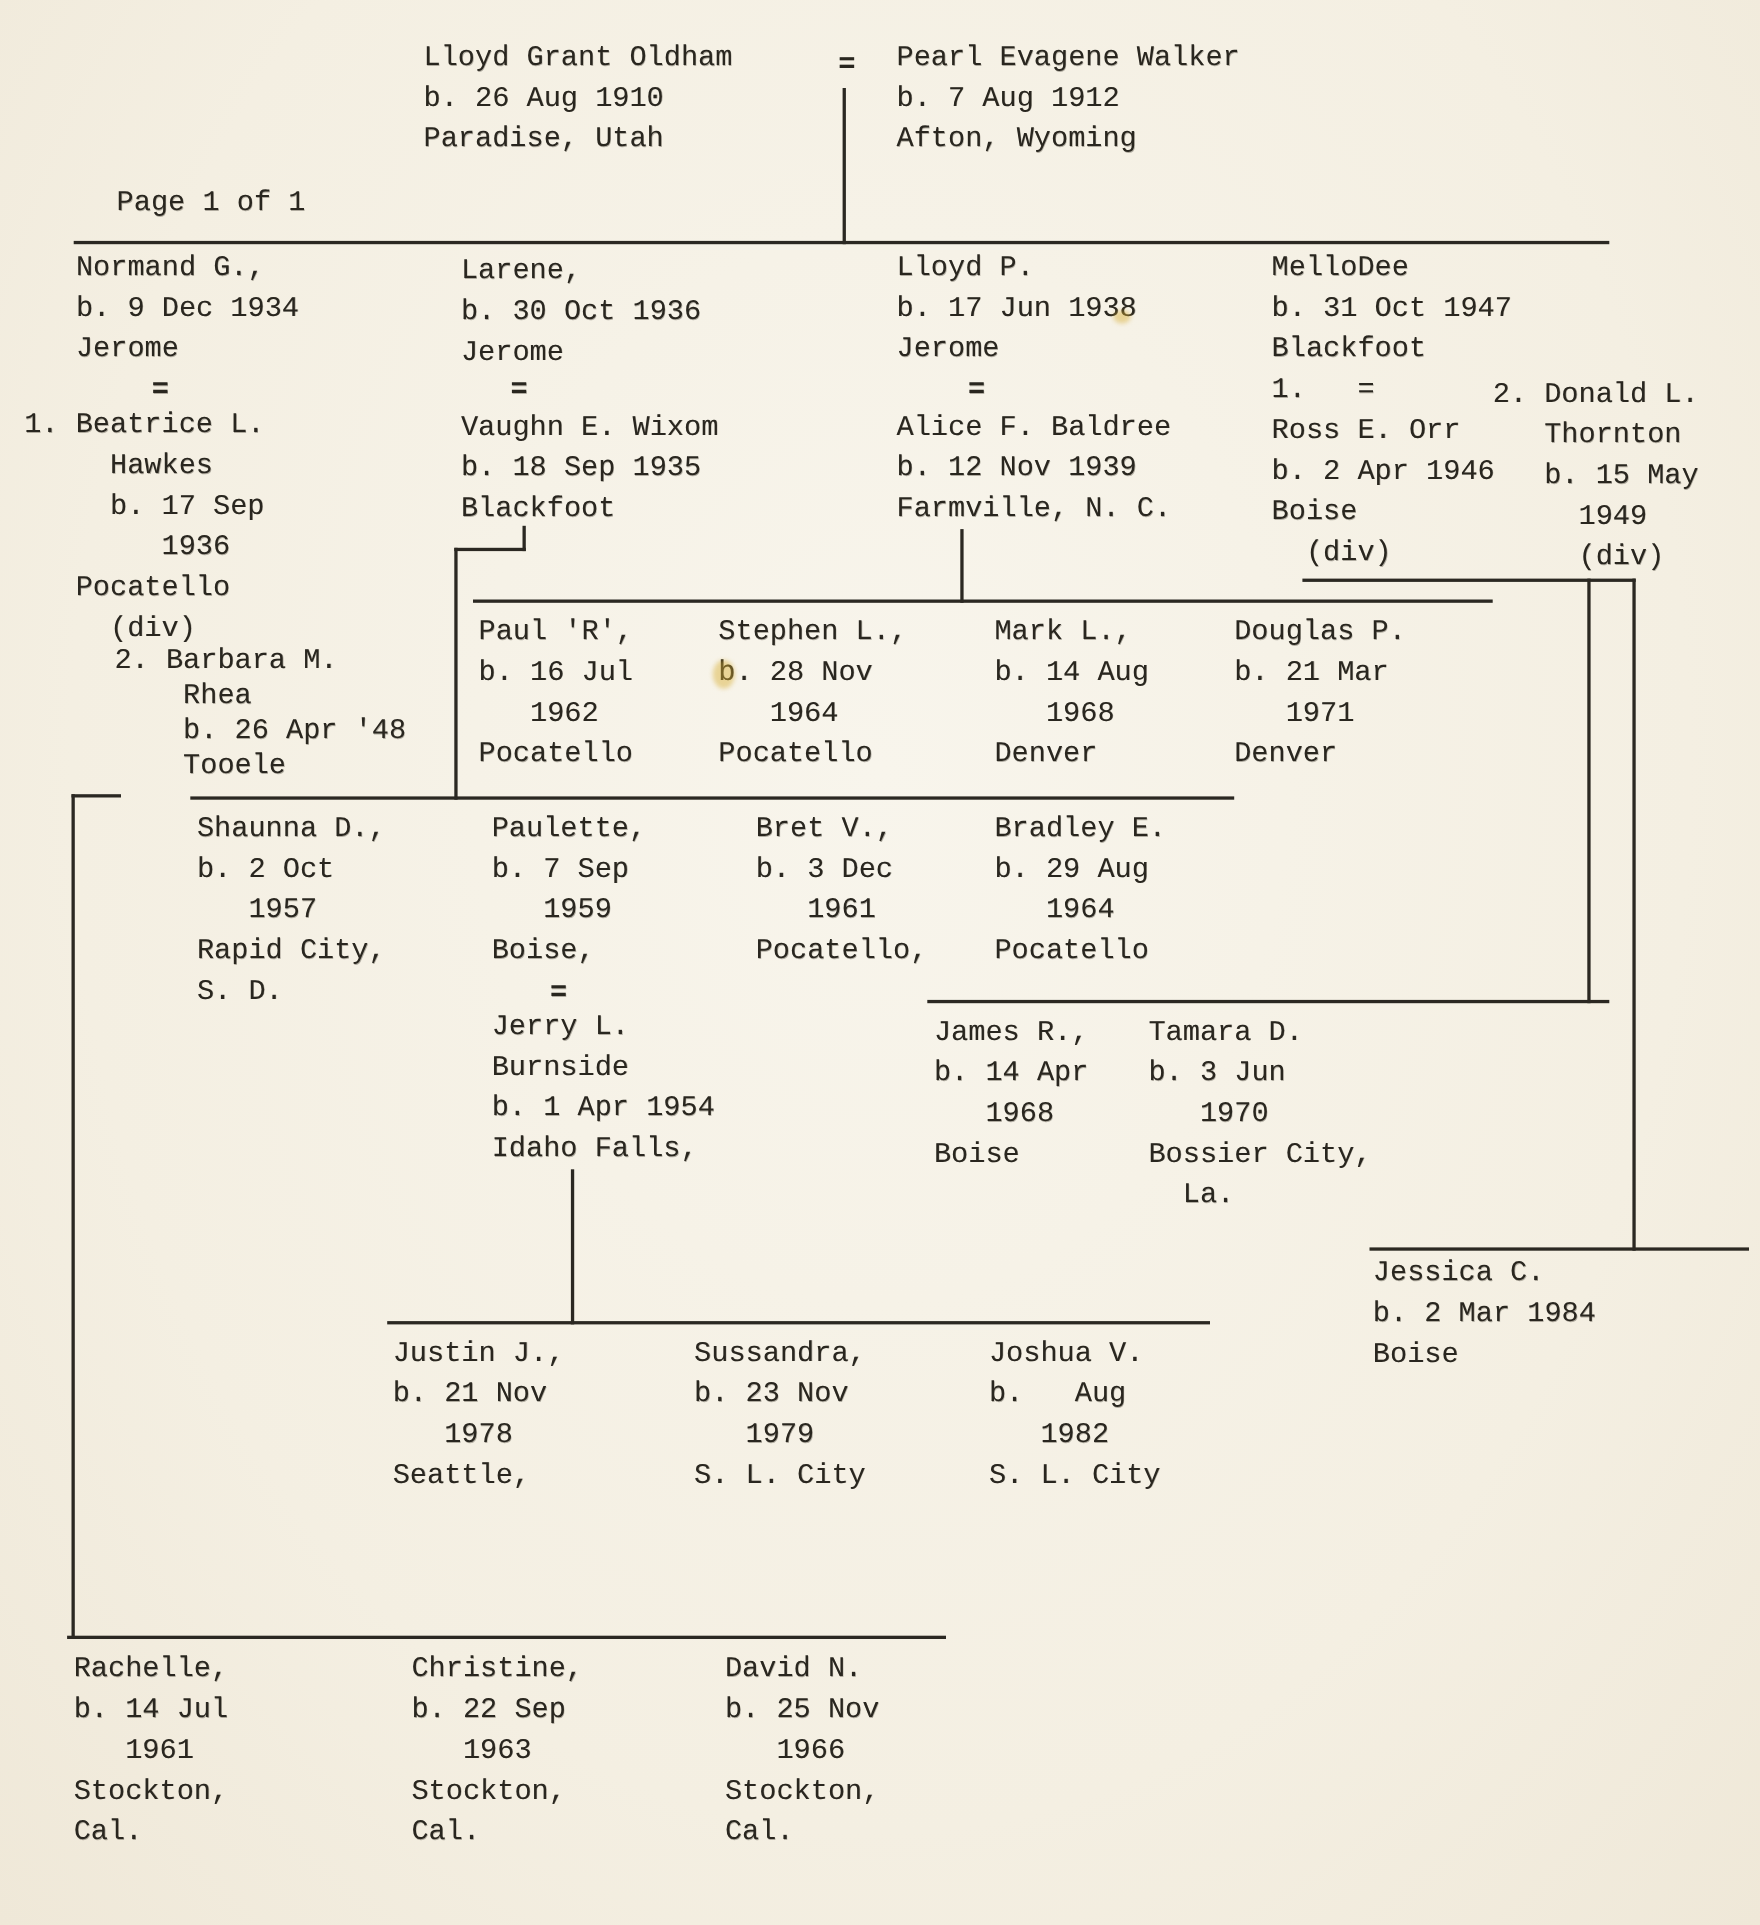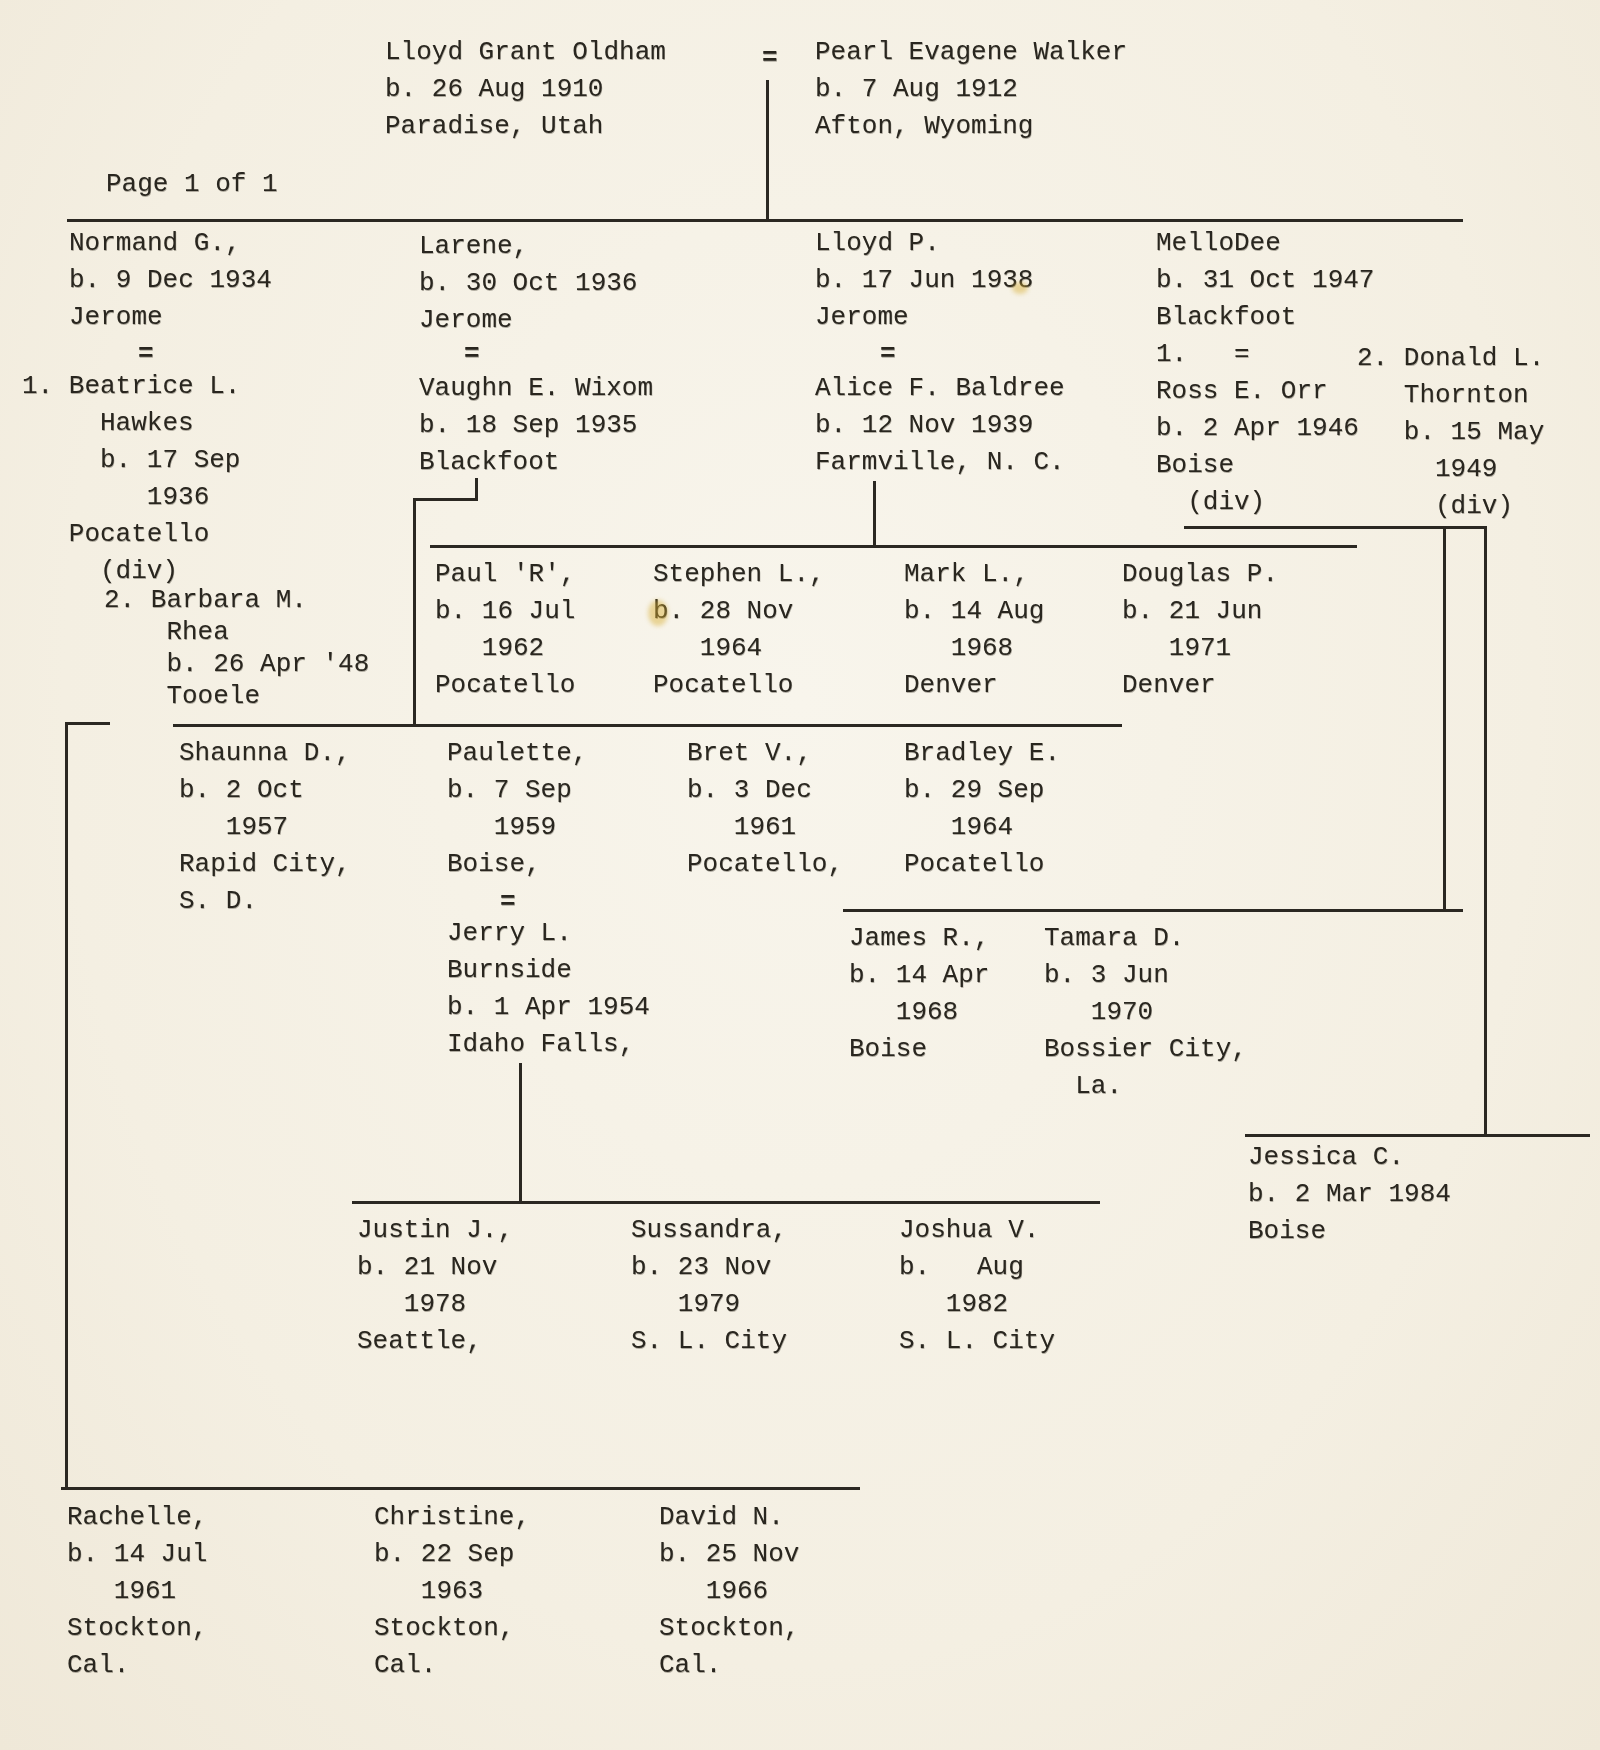--- a/index.html
+++ b/index.html
@@ -95,21 +95,21 @@
 Pocatello</div>
   <div class="tblock" style="left:653px;top:556px">Stephen L.,
 b. 28 Nov
    1964
 Pocatello</div>
   <div class="tblock" style="left:904px;top:556px">Mark L.,
 b. 14 Aug
    1968
 Denver</div>
   <div class="tblock" style="left:1122px;top:556px">Douglas P.
-b. 21 Jun
+b. 21 Mar
    1971
 Denver</div>
 
   <div class="vline" style="left:475px;top:478px;height:23px"></div>
   <div class="hline" style="left:413px;top:498px;width:65px"></div>
   <div class="vline" style="left:413px;top:498px;height:229px"></div>
   <div class="hline" style="left:173px;top:724px;width:949px"></div>
   <div class="tblock" style="left:179px;top:735px">Shaunna D.,
 b. 2 Oct
    1957
@@ -117,21 +117,21 @@
 S. D.</div>
   <div class="tblock" style="left:447px;top:735px">Paulette,
 b. 7 Sep
    1959
 Boise,</div>
   <div class="tblock" style="left:687px;top:735px">Bret V.,
 b. 3 Dec
    1961
 Pocatello,</div>
   <div class="tblock" style="left:904px;top:735px">Bradley E.
-b. 29 Sep
+b. 29 Aug
    1964
 Pocatello</div>
 
   <div class="tblock eq" style="left:500px;top:884px">=</div>
   <div class="tblock" style="left:447px;top:915px">Jerry L.
 Burnside
 b. 1 Apr 1954
 Idaho Falls,</div>
 
   <div class="hline" style="left:1184px;top:526px;width:303px"></div>

